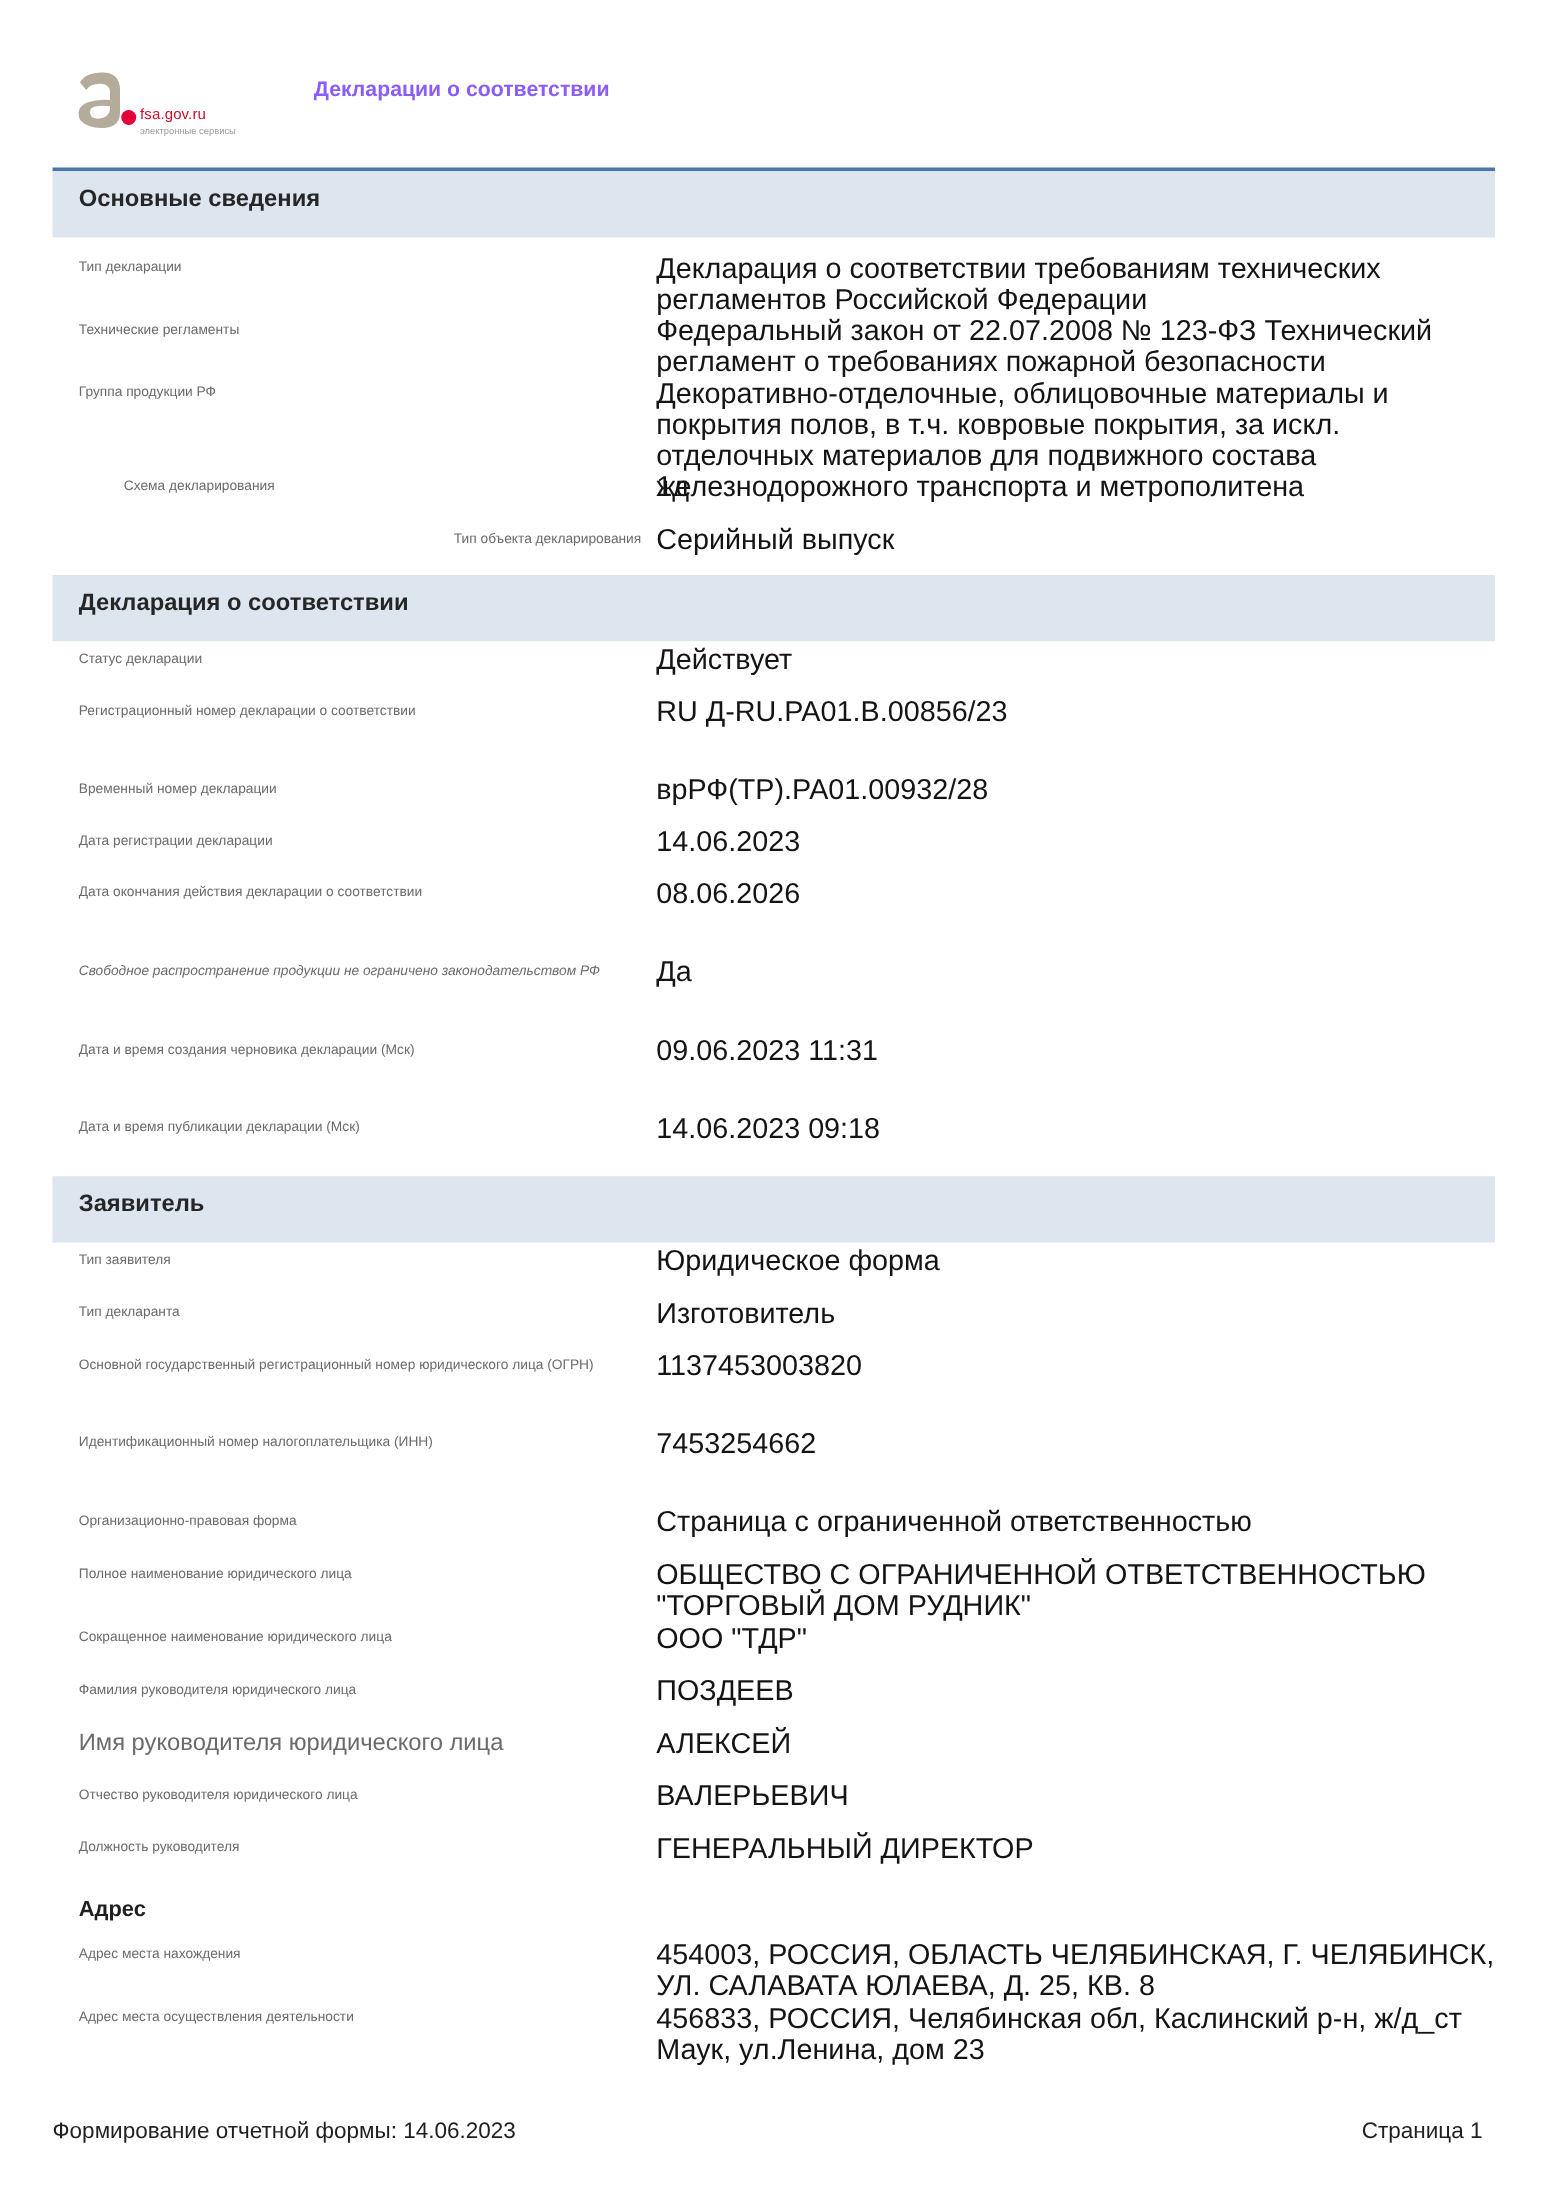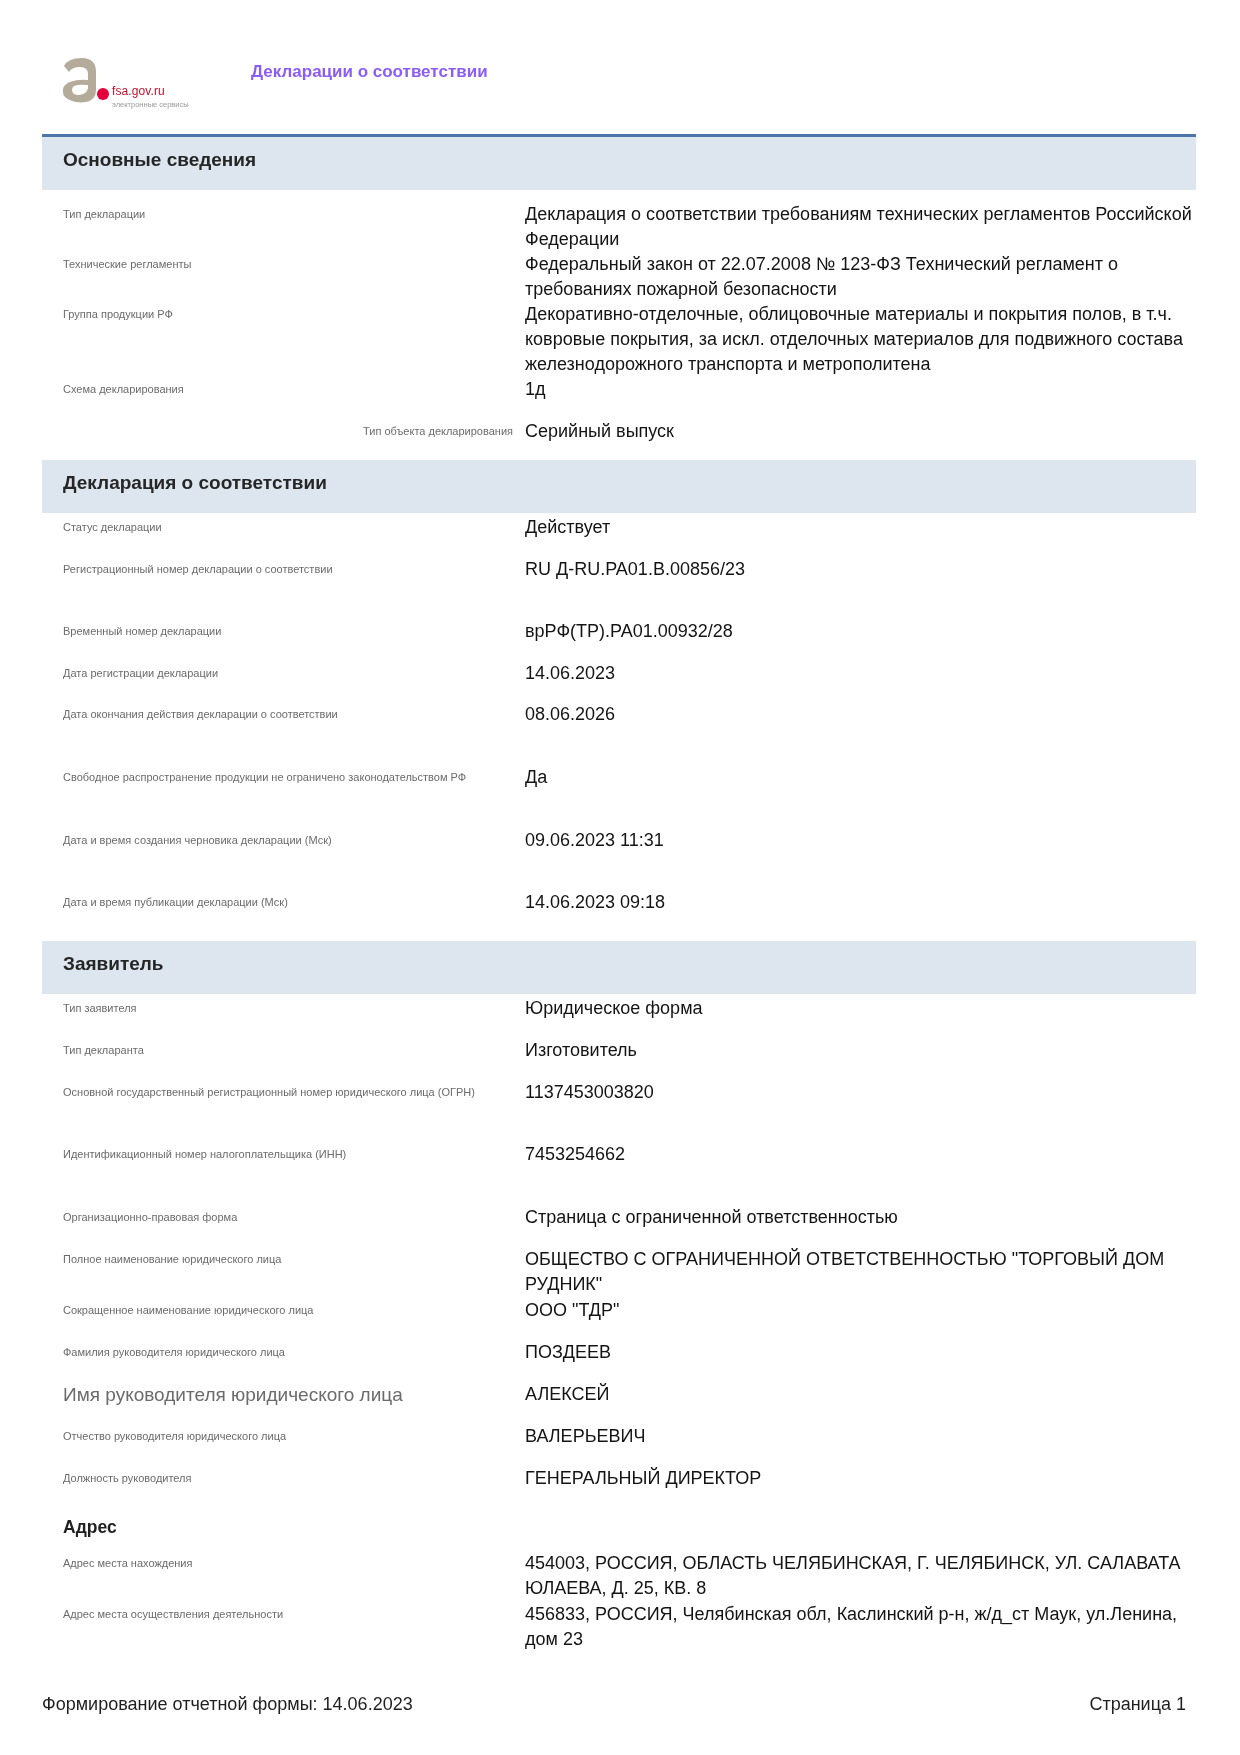--- a/index.html
+++ b/index.html
@@ -10,21 +10,21 @@
   }
   .abs { position: absolute; }
   .logo { left: 58px; top: 56px; width: 150px; height: 56px; }
   .logo-domain { position: absolute; left: 54px; top: 28px; font-size: 12px; color: #c8102e; letter-spacing: 0.1px; }
   .logo-sub { position: absolute; left: 54px; top: 44px; font-size: 7.5px; color: #9a9a9a; white-space: nowrap; }
   .doc-title { left: 251px; top: 62px; font-size: 17px; font-weight: bold; color: #8b5cf6; }
   .rule { left: 42px; top: 134px; width: 1154px; height: 3px; background: #4a76aa; }
   .band { left: 42px; width: 1154px; height: 53px; background: #dde5ef; }
   .band-title { position: absolute; left: 21px; top: 12px; font-size: 19px; font-weight: bold; color: #262626; }
   .label { left: 63px; width: 450px; font-size: 11px; line-height: 25px; color: #6b6b6b; }
-  .value { left: 525px; width: 672px; font-size: 18px; line-height: 25px; color: #141414; }
+  .value { left: 525px; width: 672px; font-size: 23px; line-height: 25px; color: #141414; }
   .subhead { left: 63px; font-size: 17.5px; font-weight: bold; color: #1f1f1f; }
   .footer { top: 1694px; font-size: 18px; color: #1f1f1f; }
 </style>
 </head>
 <body>
 
 <div class="abs logo">
   <svg width="56" height="52" viewBox="0 0 56 52" style="position:absolute;left:0;top:0;">
     <path d="M6 10 Q10 2 24 2 Q38 2 38 16 L38 34 Q38 44 28 46 Q14 48 6 40 Q2 30 12 26 Q20 23 30 24 L30 18 Q30 11 22 11 Q14 11 11 16 Z M14 34 Q14 39 21 39 Q29 38 30 32 L30 29 Q20 28 16 30 Q14 31 14 34 Z" fill="#b5ab9a"></path>
     <circle cx="45" cy="38" r="6" fill="#e4003a"></circle>
@@ -41,21 +41,21 @@
 <div>
   <div class="abs label" style="top:202px;">Тип декларации</div>
   <div class="abs value" style="top:202px;">Декларация о соответствии требованиям технических регламентов Российской Федерации</div>
 
   <div class="abs label" style="top:252px;">Технические регламенты</div>
   <div class="abs value" style="top:252px;">Федеральный закон от 22.07.2008 № 123-ФЗ Технический регламент о требованиях пожарной безопасности</div>
 
   <div class="abs label" style="top:302px;">Группа продукции РФ</div>
   <div class="abs value" style="top:302px;">Декоративно-отделочные, облицовочные материалы и покрытия полов, в т.ч. ковровые покрытия, за искл. отделочных материалов для подвижного состава железнодорожного транспорта и метрополитена</div>
 
-  <div class="abs label" style="top:377px;">Схема декларирования</div>
+  <div class="abs label" style="top:377px;margin-left:36px;">Схема декларирования</div>
   <div class="abs value" style="top:377px;">1д</div>
 
   <div class="abs label" style="top:419px;text-align:right;">Тип объекта декларирования</div>
   <div class="abs value" style="top:419px;">Серийный выпуск</div>
 </div>
 
 <div class="abs band" style="top:460px;">
   <span class="band-title">Декларация о соответствии</span>
 </div>
 <div>
@@ -67,21 +67,21 @@
 
   <div class="abs label" style="top:619px;">Временный номер декларации</div>
   <div class="abs value" style="top:619px;">врРФ(ТР).PA01.00932/28</div>
 
   <div class="abs label" style="top:661px;">Дата регистрации декларации</div>
   <div class="abs value" style="top:661px;">14.06.2023</div>
 
   <div class="abs label" style="top:702px;">Дата окончания действия декларации о соответствии</div>
   <div class="abs value" style="top:702px;">08.06.2026</div>
 
-  <div class="abs label" style="top:765px;">Свободное распространение продукции не ограничено законодательством РФ</div>
+  <div class="abs label" style="top:765px;font-style:italic;">Свободное распространение продукции не ограничено законодательством РФ</div>
   <div class="abs value" style="top:765px;">Да</div>
 
   <div class="abs label" style="top:828px;">Дата и время создания черновика декларации (Мск)</div>
   <div class="abs value" style="top:828px;">09.06.2023 11:31</div>
 
   <div class="abs label" style="top:890px;">Дата и время публикации декларации  (Мск)</div>
   <div class="abs value" style="top:890px;">14.06.2023 09:18</div>
 </div>
 
 <div class="abs band" style="top:941px;">

